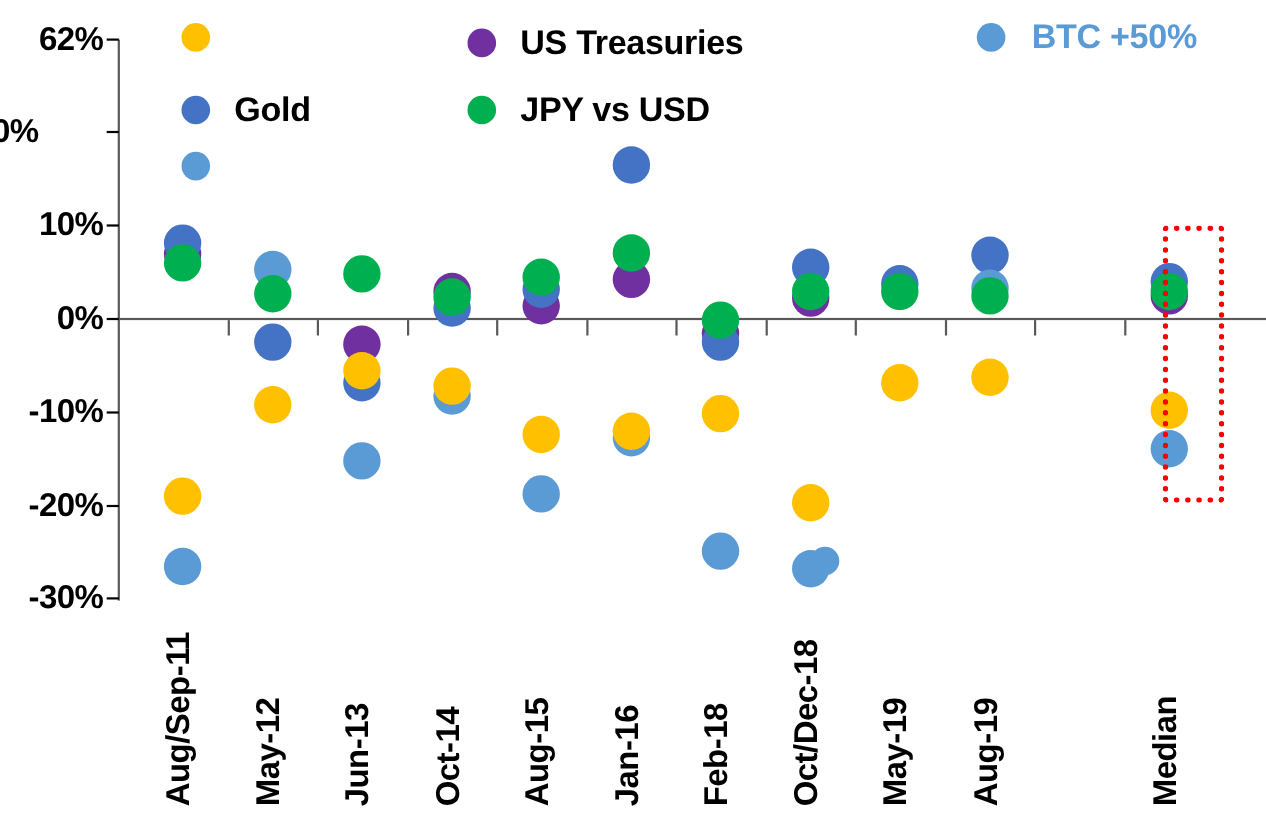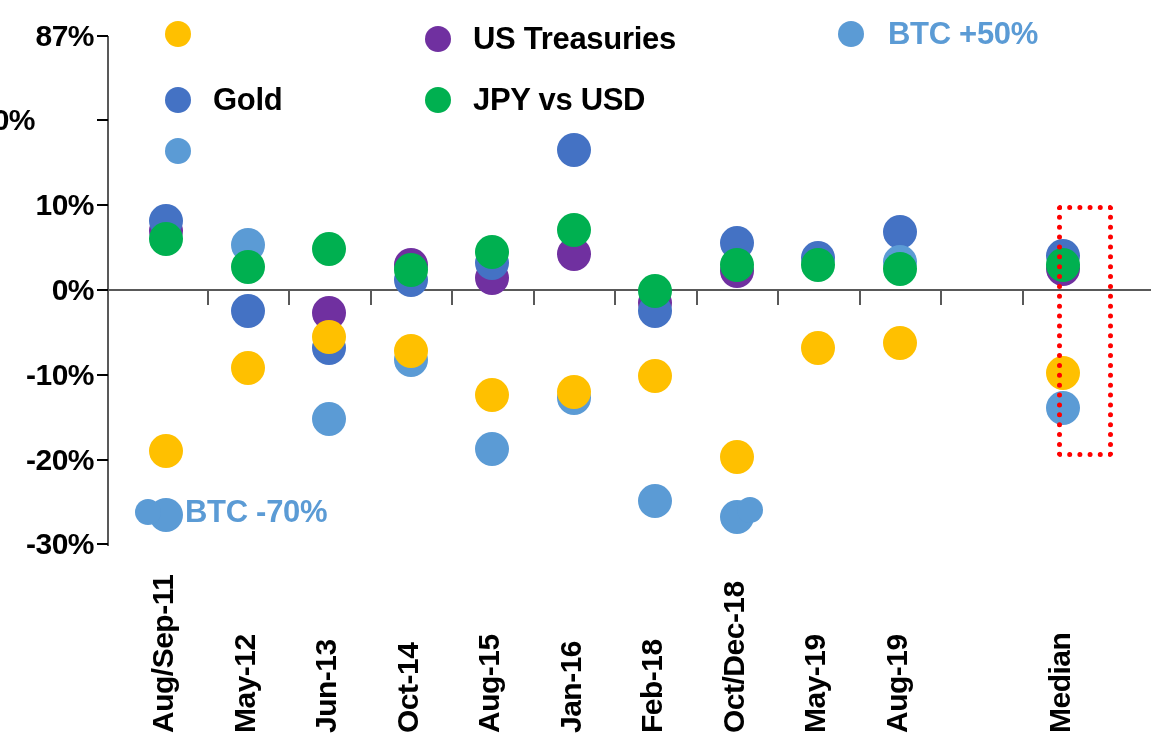--- a/index.html
+++ b/index.html
@@ -65,21 +65,21 @@
 <div id="root">
 
   <div class="plot-area">
 
     <div class="axis-line" style="left:107px;top:36px;width:2px;height:510px;"></div>
 
     <div class="axis-line" style="left:107px;top:289px;width:1044px;height:2px;"></div>
 
     <div id="yticks">
         <div class="ytick-mark" style="top: 34.6px;"></div>
-        <div class="ytick-label" style="top: 35.6px; right: 1057px; position: absolute;">87%</div>
+        <div class="ytick-label" style="top: 35.6px; right: 1057px; position: absolute;">62%</div>
         <div class="ytick-mark" style="top: 119.4px;"></div>
         <div class="ytick-label" style="top: 120.4px; right: 1116px; position: absolute;">20%</div>
         <div class="ytick-mark" style="top: 204.2px;"></div>
         <div class="ytick-label" style="top: 205.2px; right: 1057px; position: absolute;">10%</div>
         <div class="ytick-mark" style="top: 289px;"></div>
         <div class="ytick-label" style="top: 290px; right: 1057px; position: absolute;">0%</div>
         <div class="ytick-mark" style="top: 373.8px;"></div>
         <div class="ytick-label" style="top: 374.8px; right: 1057px; position: absolute; margin-left: 28px;">-10%</div>
         <div class="ytick-mark" style="top: 458.6px;"></div>
         <div class="ytick-label" style="top: 459.6px; right: 1057px; position: absolute;">-20%</div>
@@ -182,27 +182,23 @@
       <div class="legend-item" style="left: 425px; top: 21px;">
         <span class="legend-swatch" style="width: 26px; height: 26px; background: rgb(112, 48, 160);"></span>
         <span class="legend-text" style="margin-left: 22px;">US Treasuries</span>
       </div>
       <div class="legend-item" style="left: 425px; top: 82px;">
         <span class="legend-swatch" style="width: 26px; height: 26px; background: rgb(0, 176, 80);"></span>
         <span class="legend-text" style="margin-left: 22px;">JPY vs USD</span>
       </div>
     </div>
 
-  <div class="annot" style="left:838px;top:16px;">
+  <div class="annot" style="left:888px;top:16px;">
     <span class="annot-dot" style="width:26px;height:26px;background:#5B9BD5;"></span>
     <span class="annot-text" style="color:#5B9BD5;margin-left:24px;">BTC +50%</span>
   </div>
 
-  <div class="annot" style="left:135px;top:494px;">
-    <span class="annot-dot" style="width:26px;height:26px;background:#5B9BD5;"></span>
-    <span class="annot-text" style="color:#5B9BD5;margin-left:24px;">BTC -70%</span>
-  </div>
 
   <div class="annot" style="left:737px;top:497px;">
     <span class="annot-dot" style="width:26px;height:26px;background:#5B9BD5;"></span>
   </div>
 
 </div>
 
 </body></html>

